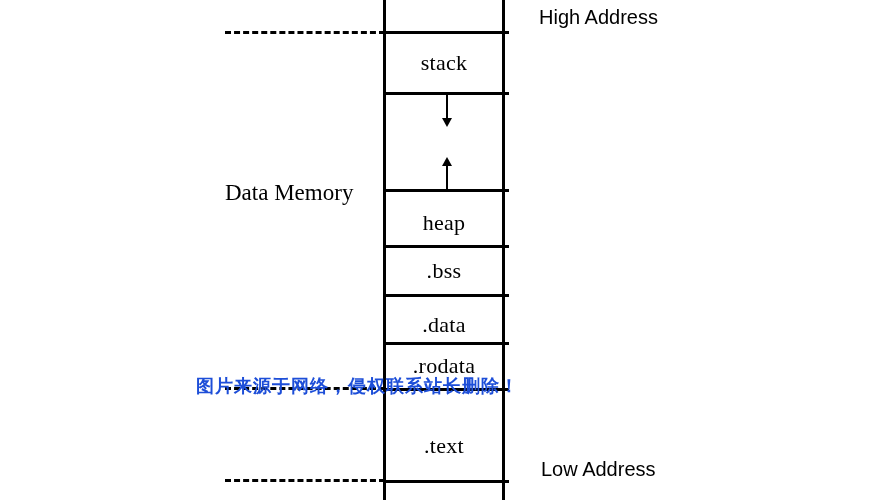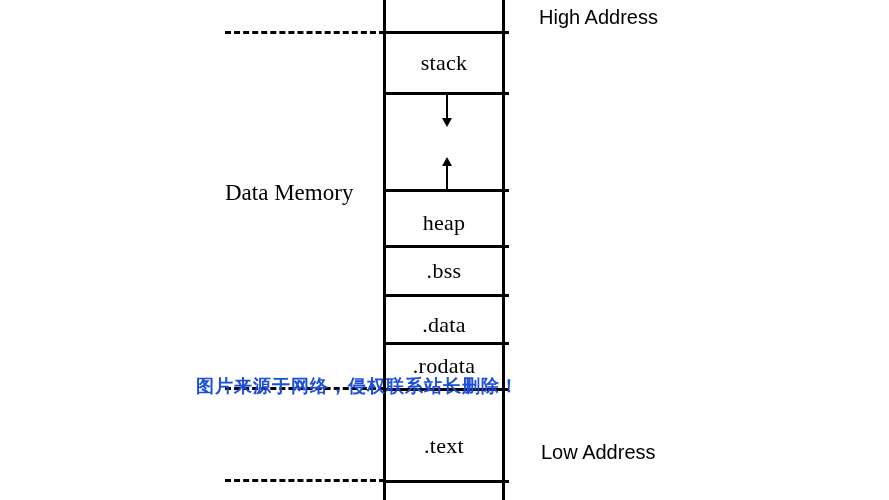--- a/index.html
+++ b/index.html
@@ -162,17 +162,17 @@
       <span class="seg-label">.text</span>
     </div>
 
   </div>
 
   <div class="side-label" style="left:225px; top:180px;">Data Memory</div>
 
 
   <div class="addr-label" style="left:539px; top:6px;">High Address</div>
 
-  <div class="addr-label" style="left:541px; top:441px;">Low Address</div>
+  <div class="addr-label" style="left:541px; top:458px;">Low Address</div>
 
   <div class="watermark">图片来源于网络，侵权联系站长删除！</div>
 
 </div>
 
 </body></html>

